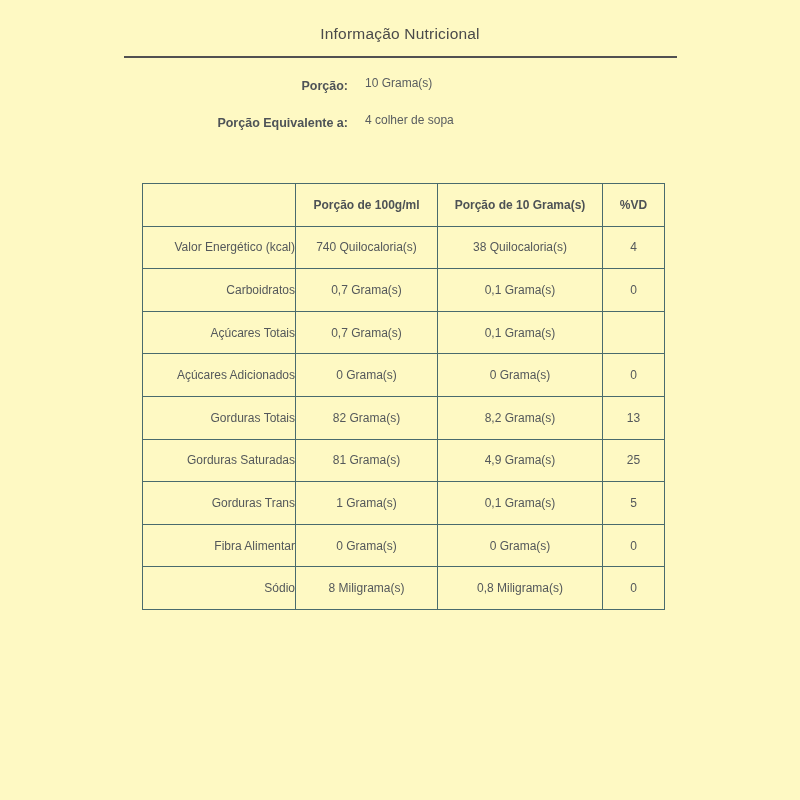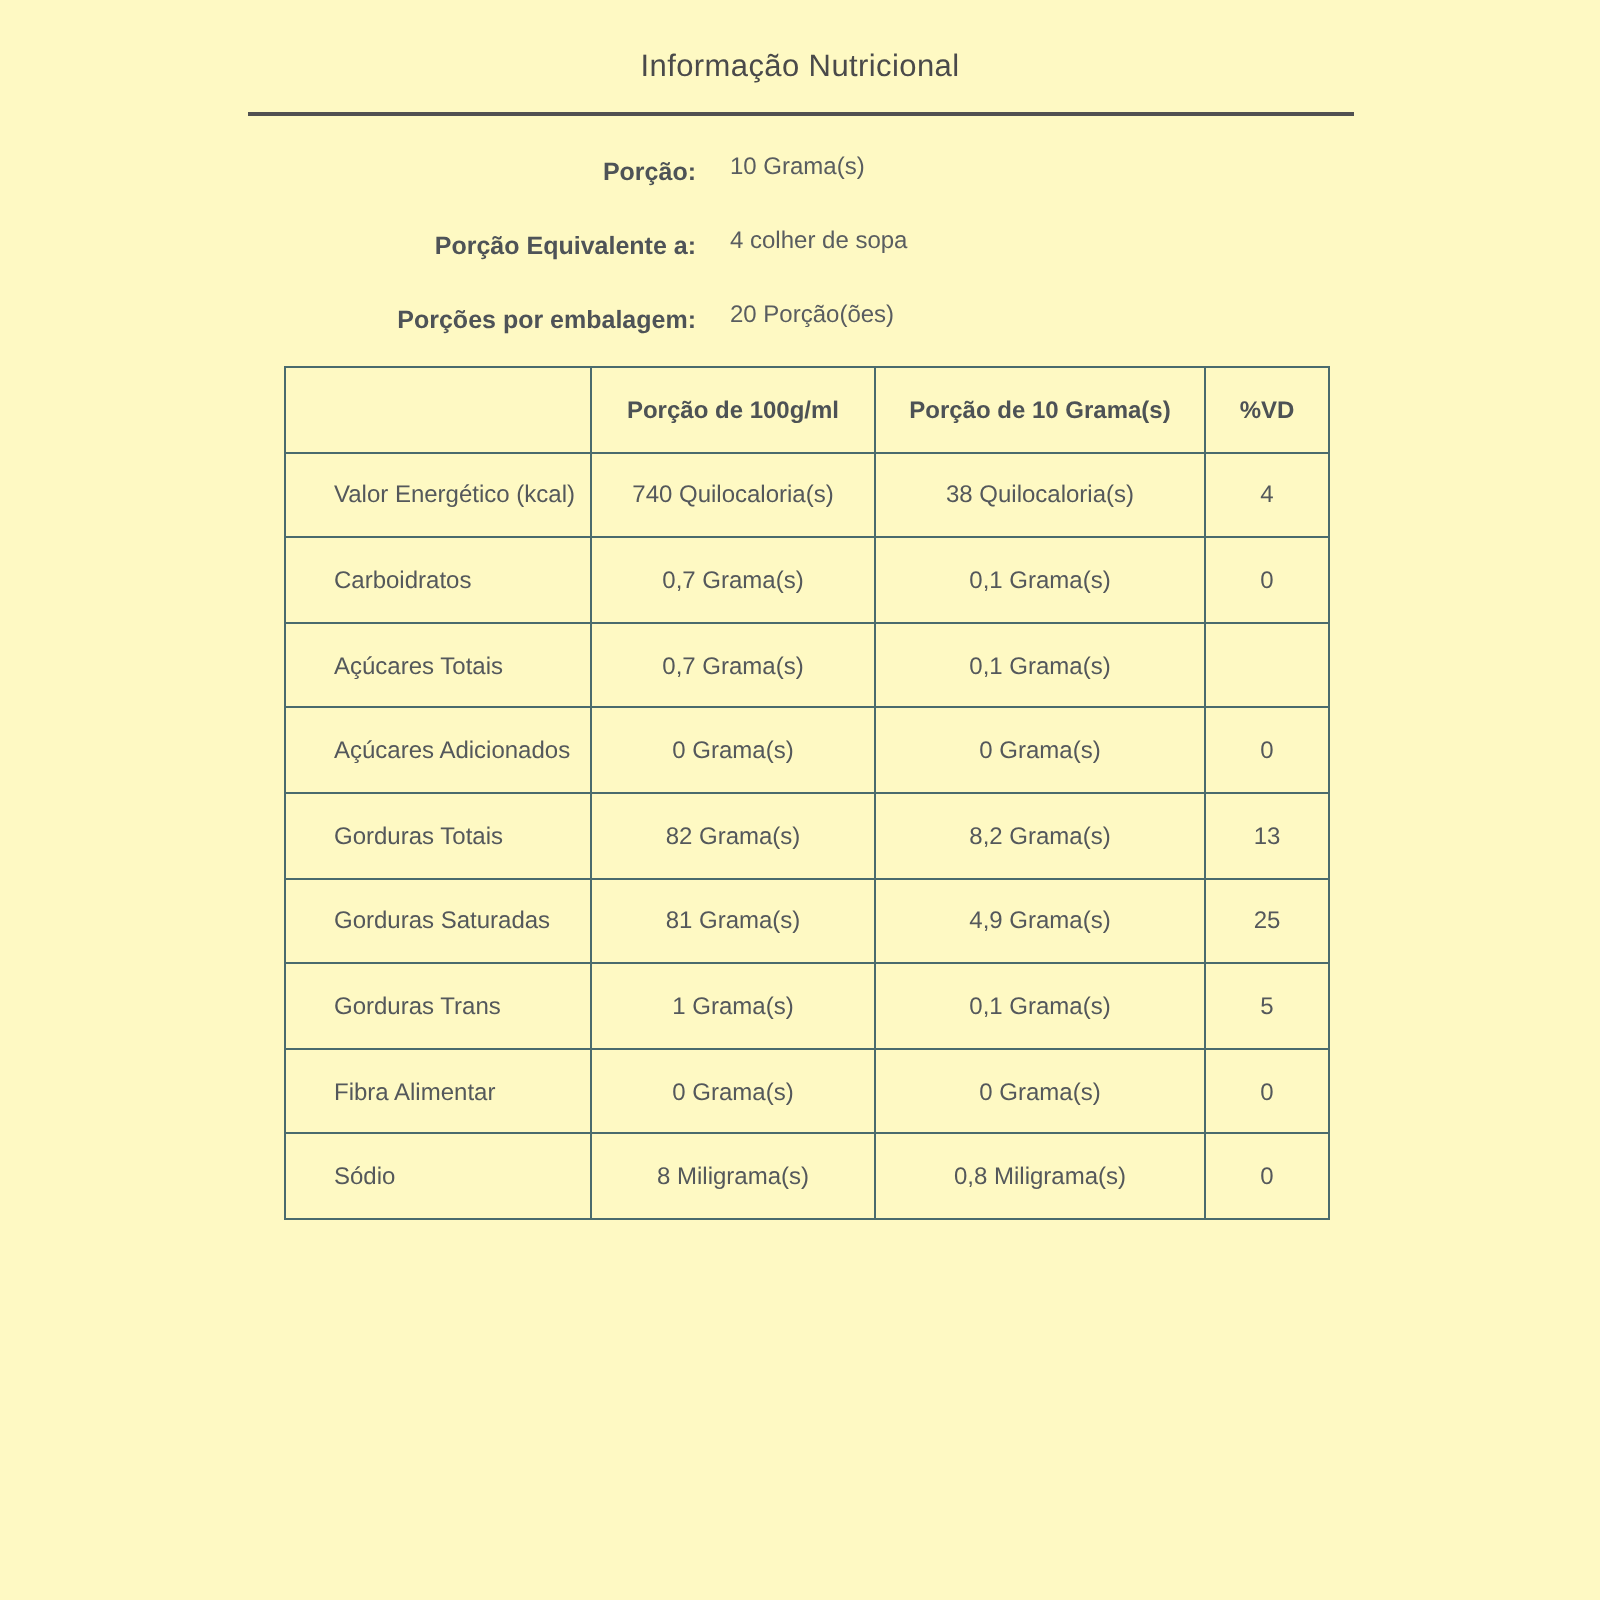--- a/index.html
+++ b/index.html
@@ -81,21 +81,21 @@
     padding: 0;
     overflow: hidden;
     white-space: nowrap;
   }
   table.nutrition th {
     font-weight: bold;
     color: #4d5255;
     text-align: center;
   }
   table.nutrition td.c-name {
-    text-align: left;
+    text-align: right;
     padding-left: 24px;
   }
   table.nutrition td.c-val,
   table.nutrition td.c-vd {
     text-align: center;
   }
 </style>
 </head>
 <body>
 
@@ -108,24 +108,20 @@
   <div class="serving-row srow-1">
     <span class="slabel">Porção:</span>
     <span class="svalue">10 Grama(s)</span>
   </div>
 
   <div class="serving-row srow-2">
     <span class="slabel">Porção Equivalente a:</span>
     <span class="svalue">4 colher de sopa</span>
   </div>
 
-  <div class="serving-row srow-3">
-    <span class="slabel">Porções por embalagem:</span>
-    <span class="svalue">20 Porção(ões)</span>
-  </div>
 
   <table class="nutrition">
     <colgroup>
       <col class="c1">
         <col class="c2">
         <col class="c3">
         <col class="c4">
     </colgroup>
     <thead>
       <tr>

